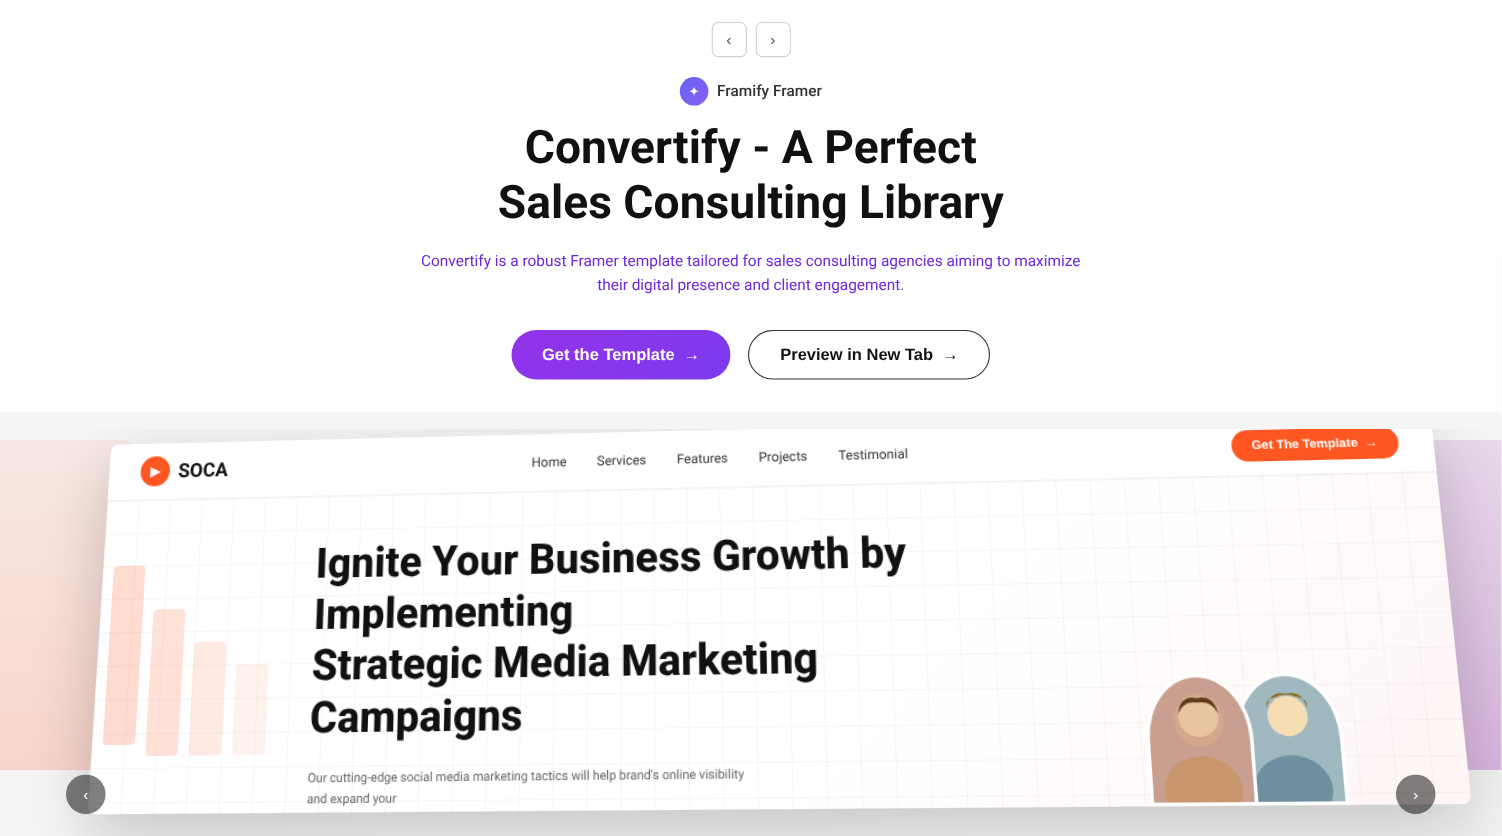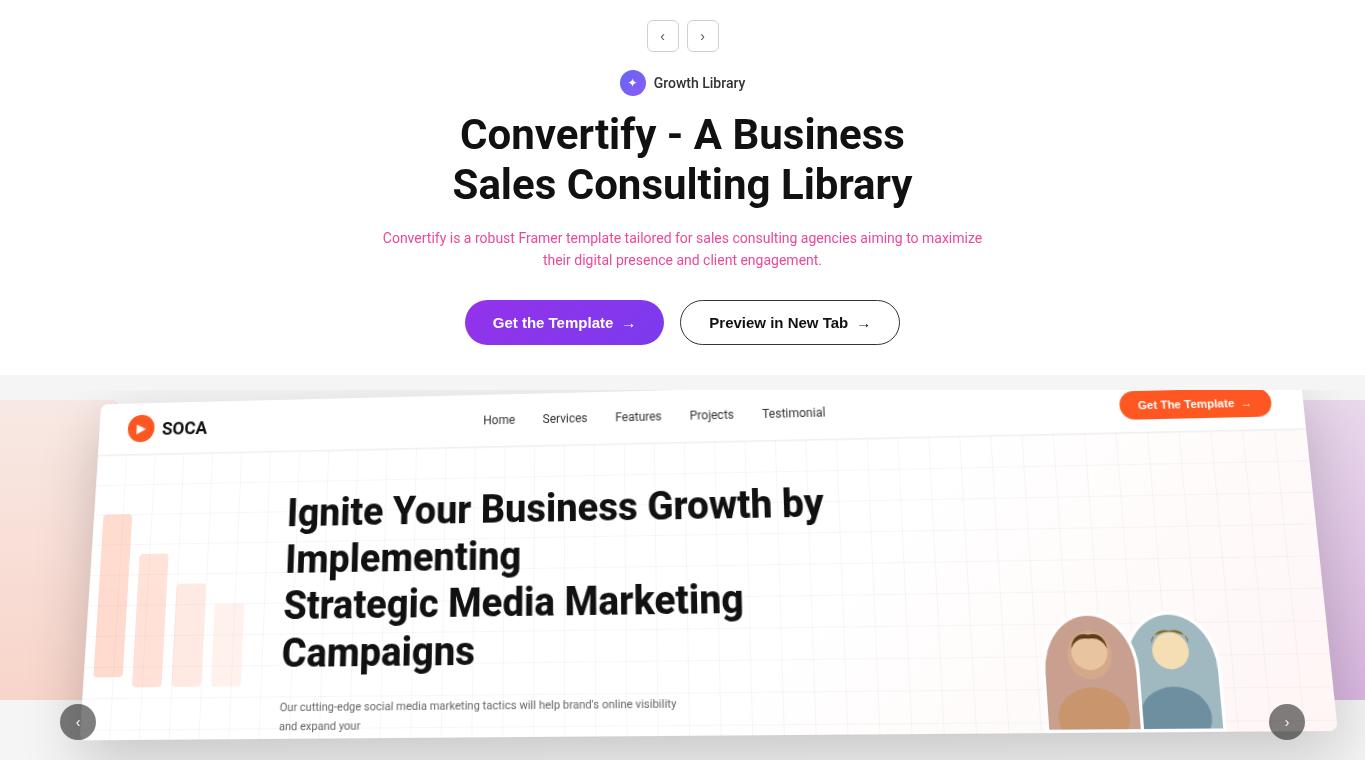--- a/index.html
+++ b/index.html
@@ -74,21 +74,21 @@
       font-weight: 700;
       color: #111;
       text-align: center;
       line-height: 1.2;
       margin-bottom: 16px;
     }
 
     
     .description {
       font-size: 14px;
-      color: #ec4899;
+      color: #6d28d9;
       text-align: center;
       max-width: 600px;
       line-height: 1.6;
       margin-bottom: 28px;
     }
 
     
     .cta-buttons {
       display: flex;
       gap: 16px;
@@ -284,25 +284,25 @@
 
   <div class="nav-arrows">
     <button class="nav-arrow">‹</button>
     <button class="nav-arrow">›</button>
   </div>
 
   <div class="library-badge">
     <div class="library-icon">
       <span>✦</span>
     </div>
-    <span class="library-label">Growth Library</span>
+    <span class="library-label">Framify Framer</span>
   </div>
 
   <h1 class="main-title">
-    <span>Convertify - A Business</span><br>
+    <span>Convertify - A Perfect</span><br>
     <span>Sales Consulting Library</span>
   </h1>
 
   <p class="description">Convertify is a robust Framer template tailored for sales consulting agencies aiming to maximize their digital presence and client engagement.</p>
 
   <div class="cta-buttons">
     <button class="btn-primary">
       <span>Get the Template</span>
       <span>→</span>
     </button>

